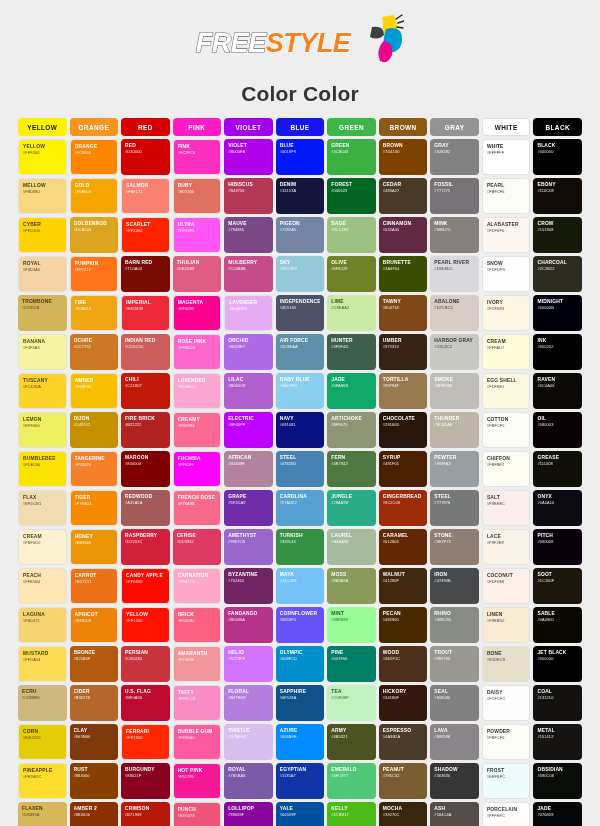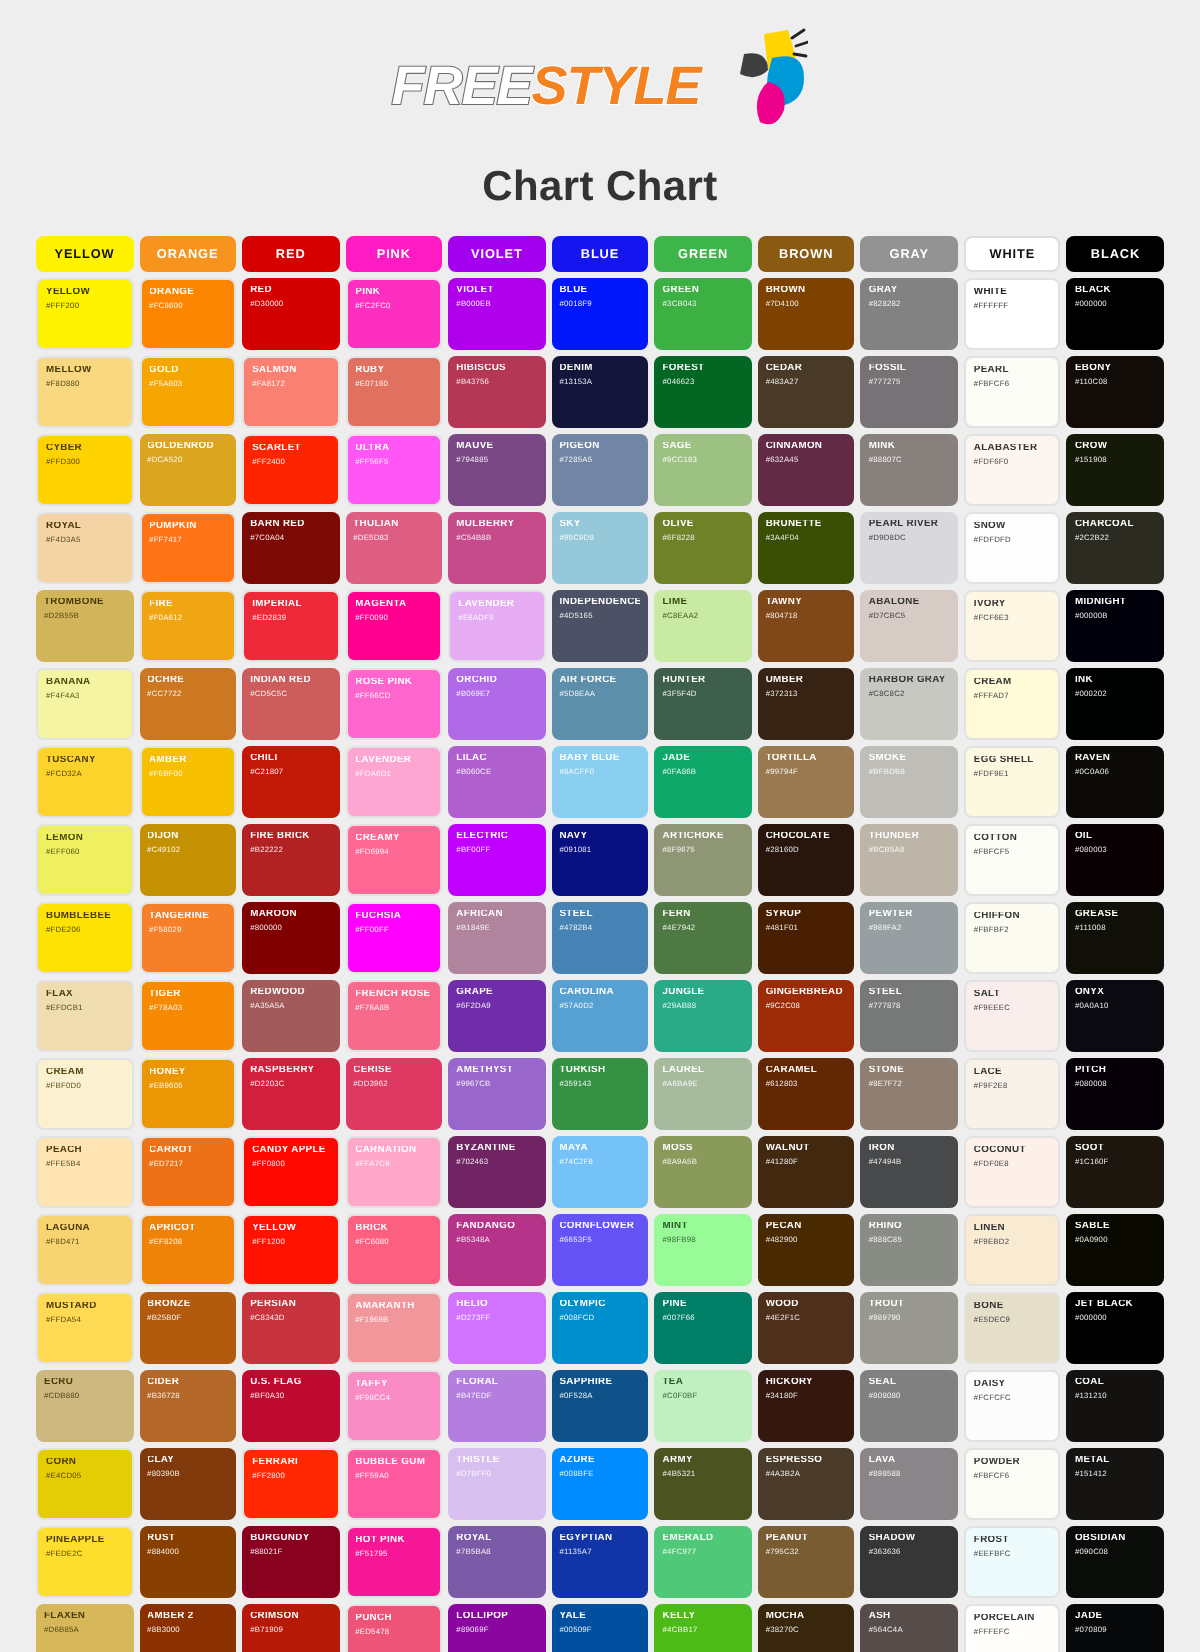--- a/index.html
+++ b/index.html
@@ -134,21 +134,21 @@
       <div id="logo-mark">
         <svg width="52" height="52" viewBox="0 0 52 52" aria-hidden="true">
           <path d="M30 4 L42 2 L46 16 L32 22 Z" fill="#FFD400"></path>
           <path d="M34 16 Q50 12 50 26 Q50 38 38 40 Q30 34 32 24 Z" fill="#0099D8"></path>
           <path d="M32 28 Q42 30 40 42 Q36 52 28 48 Q24 38 30 30 Z" fill="#EC008C"></path>
           <path d="M20 14 Q32 12 32 22 Q26 28 18 24 Z" fill="#3F3F3F"></path>
           <path d="M44 6 L50 2 M46 10 L52 8 M45 14 L51 15" stroke="#222" stroke-width="1.4" fill="none" stroke-linecap="round"></path>
         </svg>
       </div>
     </div>
-    <div id="chart-title">Chart Chart</div>
+    <div id="chart-title">Color Color</div>
   </div>
 
   <div id="grid-wrap">
     <div class="grid-row" id="header-row" style="grid-template-columns: repeat(11, 1fr);">
         <div class="col-head" style="background: rgb(255, 242, 0); color: rgb(17, 17, 17);">
           <span>YELLOW</span>
         </div>
         <div class="col-head" style="background: rgb(247, 148, 30); color: rgb(255, 255, 255);">
           <span>ORANGE</span>
         </div>

